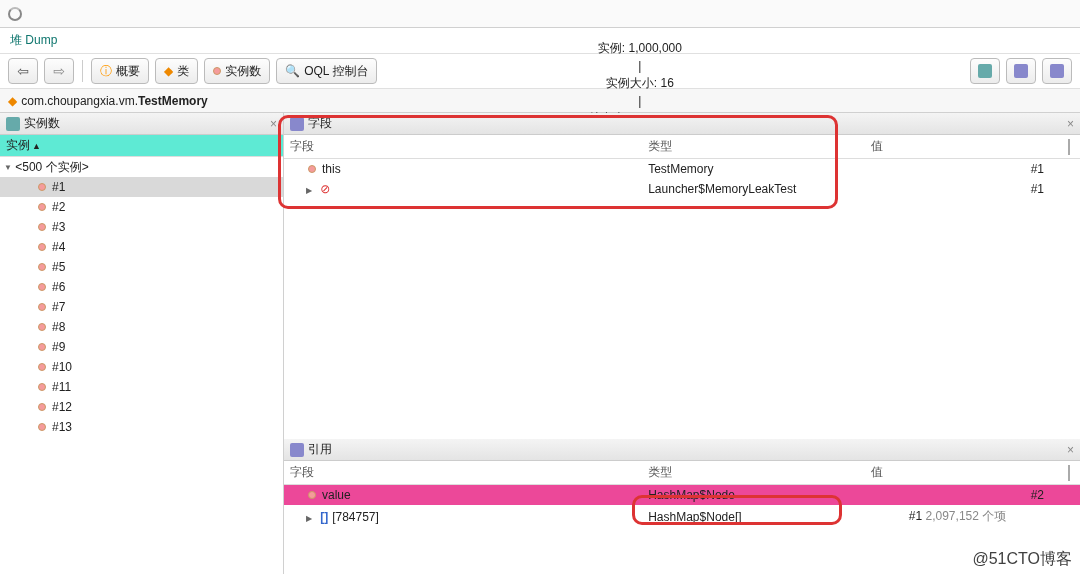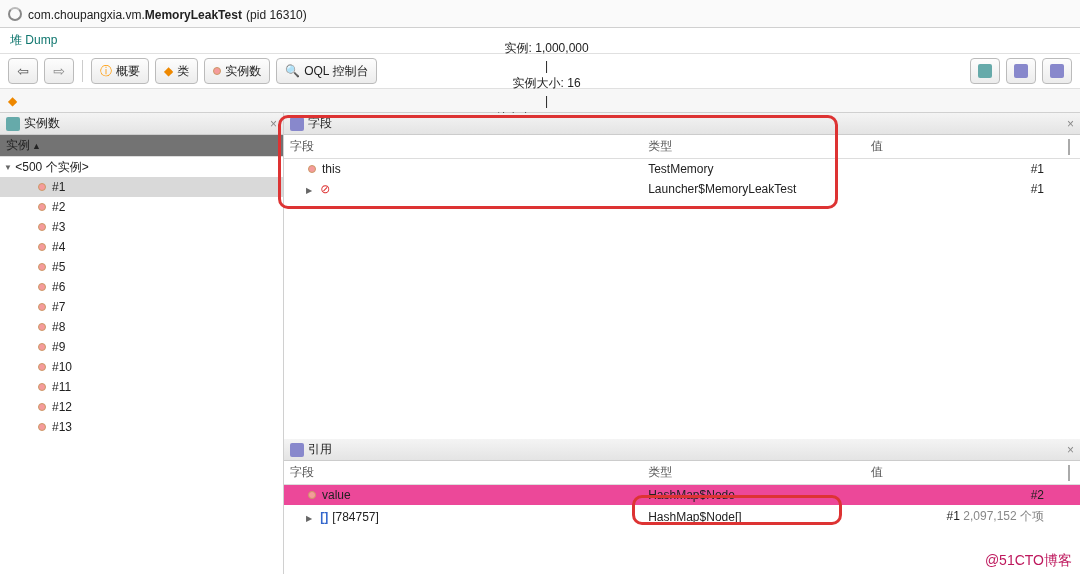--- a/index.html
+++ b/index.html
@@ -14,53 +14,49 @@
 .sep{width:1px;height:22px;background:#ccc;margin:0 2px}
 .spacer{flex:1}
 .breadcrumb{height:24px;display:flex;align-items:center;padding:0 8px;border-bottom:1px solid #d0d0d0;background:#f7f7f7}
 .breadcrumb .right{margin-left:auto;display:flex;gap:2px;align-items:center;color:#555}
 .link{color:#1a4dd6;cursor:pointer}
 .main{display:flex;height:466px}
 .left{width:284px;border-right:1px solid #d0d0d0;display:flex;flex-direction:column}
 .right{flex:1;display:flex;flex-direction:column}
 .pane-hdr{height:22px;background:linear-gradient(#f4f4f4,#e4e4e4);border-bottom:1px solid #ccc;display:flex;align-items:center;padding:0 6px;gap:4px;position:relative}
 .pane-hdr .close{margin-left:auto;color:#888;cursor:pointer}
-.col-hdr{height:22px;border-bottom:1px solid #ddd;display:flex;align-items:center;padding:0 6px;background:#737373}
+.col-hdr{height:22px;border-bottom:1px solid #ddd;display:flex;align-items:center;padding:0 6px;background:#5eead4}
 .col-hdr .sort{font-size:9px;margin-left:2px}
 .tree{flex:1;overflow:auto}
 .row{height:20px;display:flex;align-items:center;padding:0 4px}
 .row.sel{background:#d9d9d9}
 .indent{display:inline-block;width:14px}
 .disc{font-size:8px;color:#666}
 .bullet{width:8px;height:8px;border-radius:50%;background:#f59b9b;border:1px solid #c96;display:inline-block;margin:0 6px}
 .fields{position:relative}
 .tbl{width:100%;border-collapse:collapse}
 .tbl th{text-align:left;font-weight:400;padding:3px 6px;border-bottom:1px solid #ddd;background:#fff;color:#555}
 .tbl td{padding:3px 6px}
 .tbl tr.selected td{background:#ec4899}
 .hi{position:absolute;border:3px solid #d33;border-radius:10px;pointer-events:none}
 .ring{width:14px;height:14px;border:2px solid #888;border-top-color:#bbb;border-radius:50%;display:inline-block}
 .ico{width:14px;height:14px;display:inline-block}
 .ico-db{background:#6aa;border-radius:2px}
 .ico-ref{background:#88c;border-radius:2px}
 .arrow{font-family:Arial;font-size:14px;color:#555}
 .gray{color:#888}
-.watermark{position:absolute;right:8px;bottom:4px;color:#be185d;font-size:14px}
+.watermark{position:absolute;right:8px;bottom:4px;color:#404040;font-size:16px}
 .col-icon{margin-left:auto;width:14px;height:14px;border:1px solid #aaa;background:#eef}
 .bottom-border{border-bottom:1px solid #d0d0d0}
 </style>
 </head>
 <body>
 
 <div class="title-bar">
   <span class="ring"></span>
-  <span class="title">
-    <span>com.choupangxia.vm.</span><b>MemoryLeakTest</b>
-    <span>(pid 16310)</span>
-  </span>
 </div>
 <div class="sub">堆 Dump</div>
 
 <div class="toolbar">
   <div class="btn icon-only">
       <span class="arrow">⇦</span>
     </div>
   <div class="btn icon-only">
       <span class="arrow gray">⇨</span>
     </div>
@@ -88,20 +84,21 @@
   <div class="btn icon-only">
       <span class="ico ico-ref"></span>
     </div>
   <div class="btn icon-only">
       <span class="ico ico-ref"></span>
     </div>
 </div>
 
 <div class="breadcrumb">
   <span style="color:#e80;margin-right:4px">◆</span>
+  <span><span>com.choupangxia.vm.</span><b>TestMemory</b></span>
   <div class="right">
     <span><span>实例:</span> <span>1,000,000</span></span>
     <span>|</span>
     <span><span>实例大小:</span> <span>16</span></span>
     <span>|</span>
     <span><span>总大小:</span> <span>16,000,000</span></span>
     <span>|</span>
     <span class="link">计算保留的大小</span>
   </div>
 </div>
@@ -190,21 +187,21 @@
           <tbody id="refs-rows">
             <tr class="selected">
               <td style="padding-left:18px"><span class="bullet"></span>value</td>
               <td>HashMap$Node</td>
               <td style="text-align:right;padding-right:18px">#2</td>
               <td></td>
             </tr>
             <tr>
               <td style="padding-left:22px"><span class="disc" style="margin-right:4px">▶</span><span style="color:#36c;margin:0 4px;font-weight:bold">[]</span>[784757]</td>
               <td>HashMap$Node[]</td>
-              <td style="text-align:right;padding-right:18px">#1&nbsp;<span class="gray">2,097,152 个项</span></td>
+              <td style="text-align:center;padding-right:18px">#1&nbsp;<span class="gray">2,097,152 个项</span></td>
               <td></td>
             </tr>
           </tbody>
       </table>
       <div class="hi" style="left:348px;top:56px;width:210px;height:30px"></div>
     </div>
   </div>
 </div>
 
 <div class="watermark">@51CTO博客</div>

